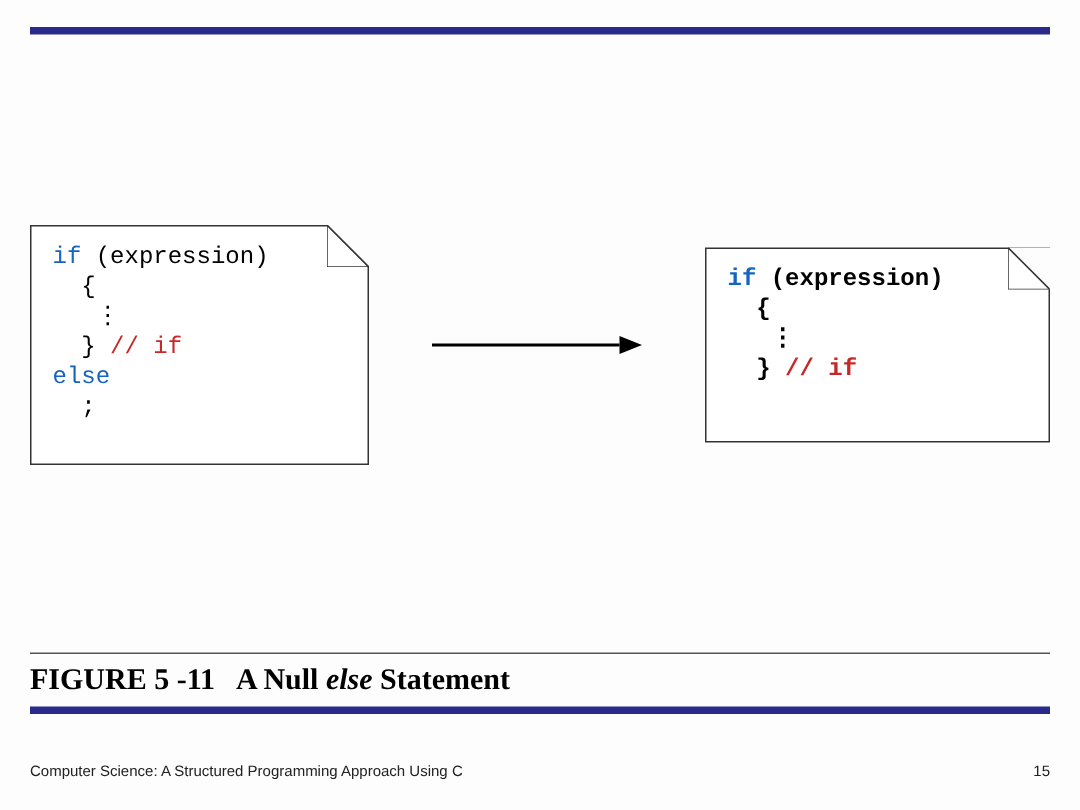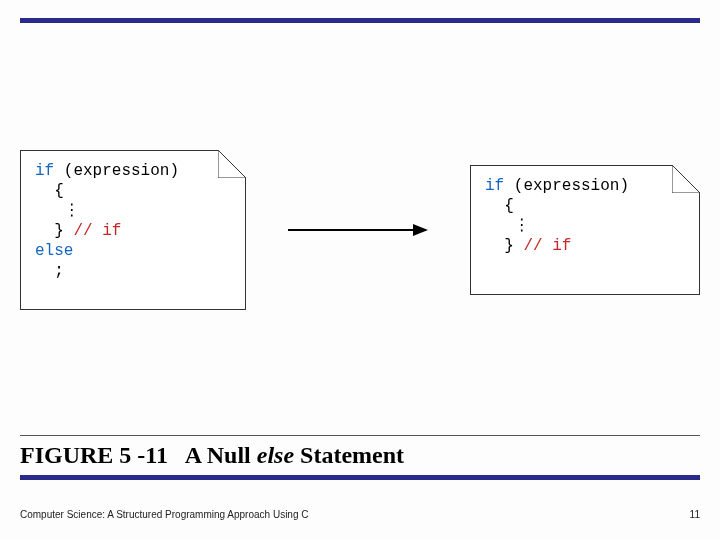--- a/index.html
+++ b/index.html
@@ -26,21 +26,21 @@
     display: flex;
     align-items: center;
     justify-content: space-between;
   }
   .codebox {
     position: relative;
     background: #fff;
     border: 1px solid #333;
   }
   .codebox.left { width: 226px; height: 160px; }
-  .codebox.right { width: 230px; height: 130px; }
+  .codebox.right { width: 230px; height: 130px; font-weight: bold; }
   .fold {
     position: absolute;
     top: -1px;
     right: -1px;
     width: 28px;
     height: 28px;
   }
   .codebox pre {
     position: absolute;
     top: 10px;
@@ -61,21 +61,21 @@
     left: 20px;
     right: 20px;
     top: 435px;
   }
   .thin-rule {
     height: 1px;
     background: #555;
     margin-bottom: 4px;
   }
   .caption {
-    font-size: 24px;
+    font-size: 20px;
     font-weight: bold;
     color: #000;
     padding: 2px 0 4px 0;
   }
   .caption .em { font-style: italic; }
   .thick-rule {
     height: 5px;
     background: #2a2a8a;
     margin-top: 2px;
   }
@@ -137,14 +137,14 @@
   <div class="caption">
     <span>FIGURE 5 -11</span>
     <span>&nbsp;</span>
     <span>A Null </span><span class="em">else</span><span> Statement</span>
   </div>
   <div class="thick-rule"></div>
 </div>
 
 <div class="footer">
   <span>Computer Science: A Structured Programming Approach Using C</span>
-  <span>11</span>
+  <span>15</span>
 </div>
 
 </body></html>

